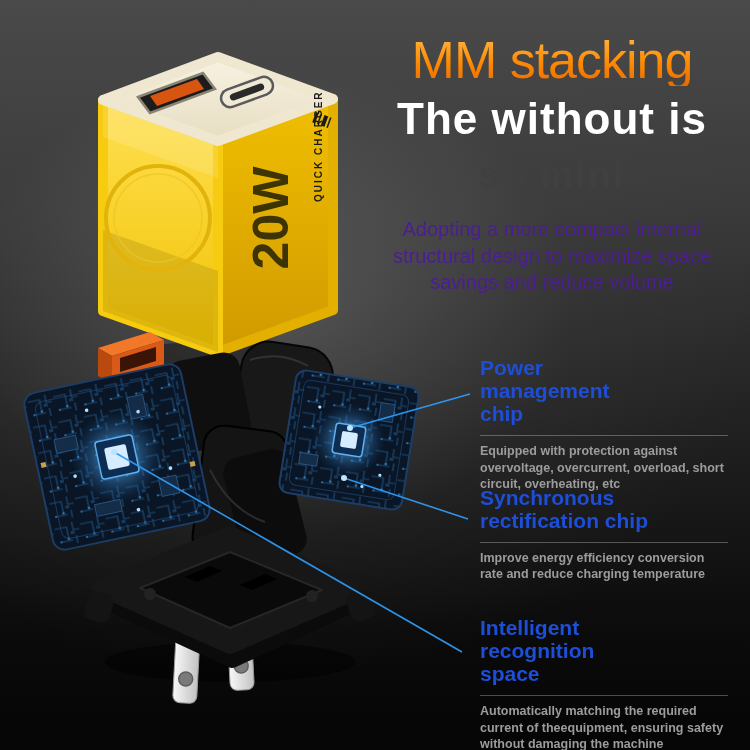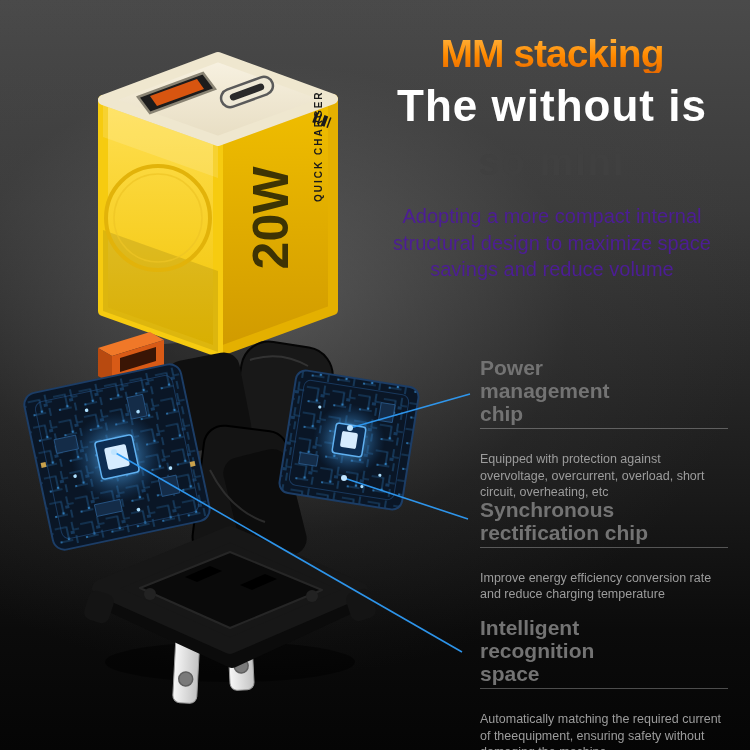--- a/index.html
+++ b/index.html
@@ -10,37 +10,37 @@
     background:
       radial-gradient(90% 70% at 36% 40%, rgba(130,130,130,.45), rgba(70,70,70,.18) 45%, rgba(0,0,0,0) 72%),
       linear-gradient(180deg,#4a4a4a 0%, #3a3a3a 28%, #202020 58%, #0b0b0b 84%, #050505 100%);
     position:relative;
   }
   .stage { position:absolute; inset:0; width:750px; height:750px; }
   .illustration { position:absolute; left:0; top:0; }
 
   .header { position:absolute; top:34px; left:366px; width:372px; text-align:center; }
   .title {
-    font-size:39px; font-weight:700; letter-spacing:-1px; line-height:1.0;
+    font-size:52px; font-weight:400; letter-spacing:-1px; line-height:1.0;
     color:#ff8c1a;
     background:linear-gradient(180deg,#ffb845 0%, #ff8a00 55%, #e86a00 100%);
     -webkit-background-clip:text; background-clip:text; -webkit-text-fill-color:transparent;
   }
   .sub1 { margin-top:10px; font-size:44px; font-weight:700; color:#ffffff; letter-spacing:1px; line-height:1.05; }
   .sub2 { margin-top:14px; font-size:38px; font-weight:700; color:#404040; letter-spacing:2px; line-height:1.05; }
   .desc { margin:20px auto 0; width:352px; font-size:20px; color:#4c1d95; line-height:1.33; }
 
   .callout { position:absolute; left:480px; width:252px; }
-  .callout .t { width:178px; font-size:21px; font-weight:700; color:#737373; line-height:1.1; }
+  .callout .t { width:178px; font-size:21px; font-weight:700; color:#1d4ed8; line-height:1.1; }
   .callout .d {
-    margin-top:3px; padding-top:22px; border-top:1px solid rgba(255,255,255,.28);
-    font-size:12.5px; color:#9c9c9c; line-height:1.3; width:248px;
+    margin-top:10px; padding-top:7px; border-top:1px solid rgba(255,255,255,.28);
+    font-size:12.5px; color:#9c9c9c; line-height:1.3; width:248px;font-weight:bold;
   }
   #callout-1 { top:356px; }
-  #callout-2 { top:498px; }
+  #callout-2 { top:486px; }
   #callout-3 { top:616px; }
 </style>
 </head>
 <body>
 
 <div class="stage">
 
   <svg class="illustration" width="750" height="750" viewBox="0 0 750 750">
     <defs>
       <linearGradient id="gradFront" x1="0" y1="0" x2="0" y2="1">

